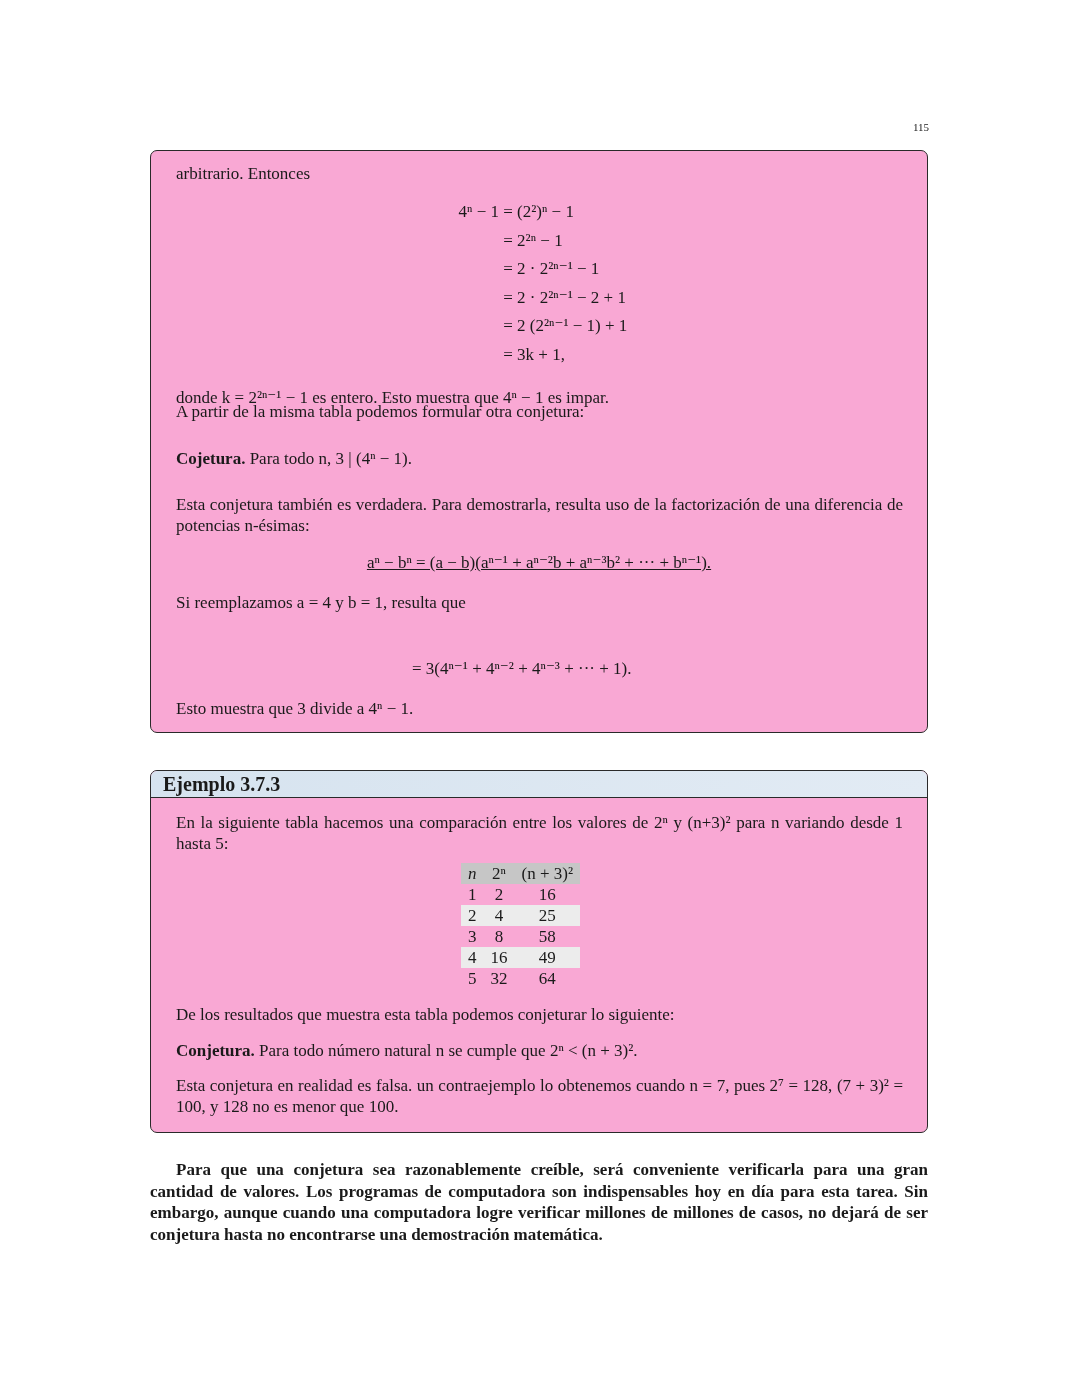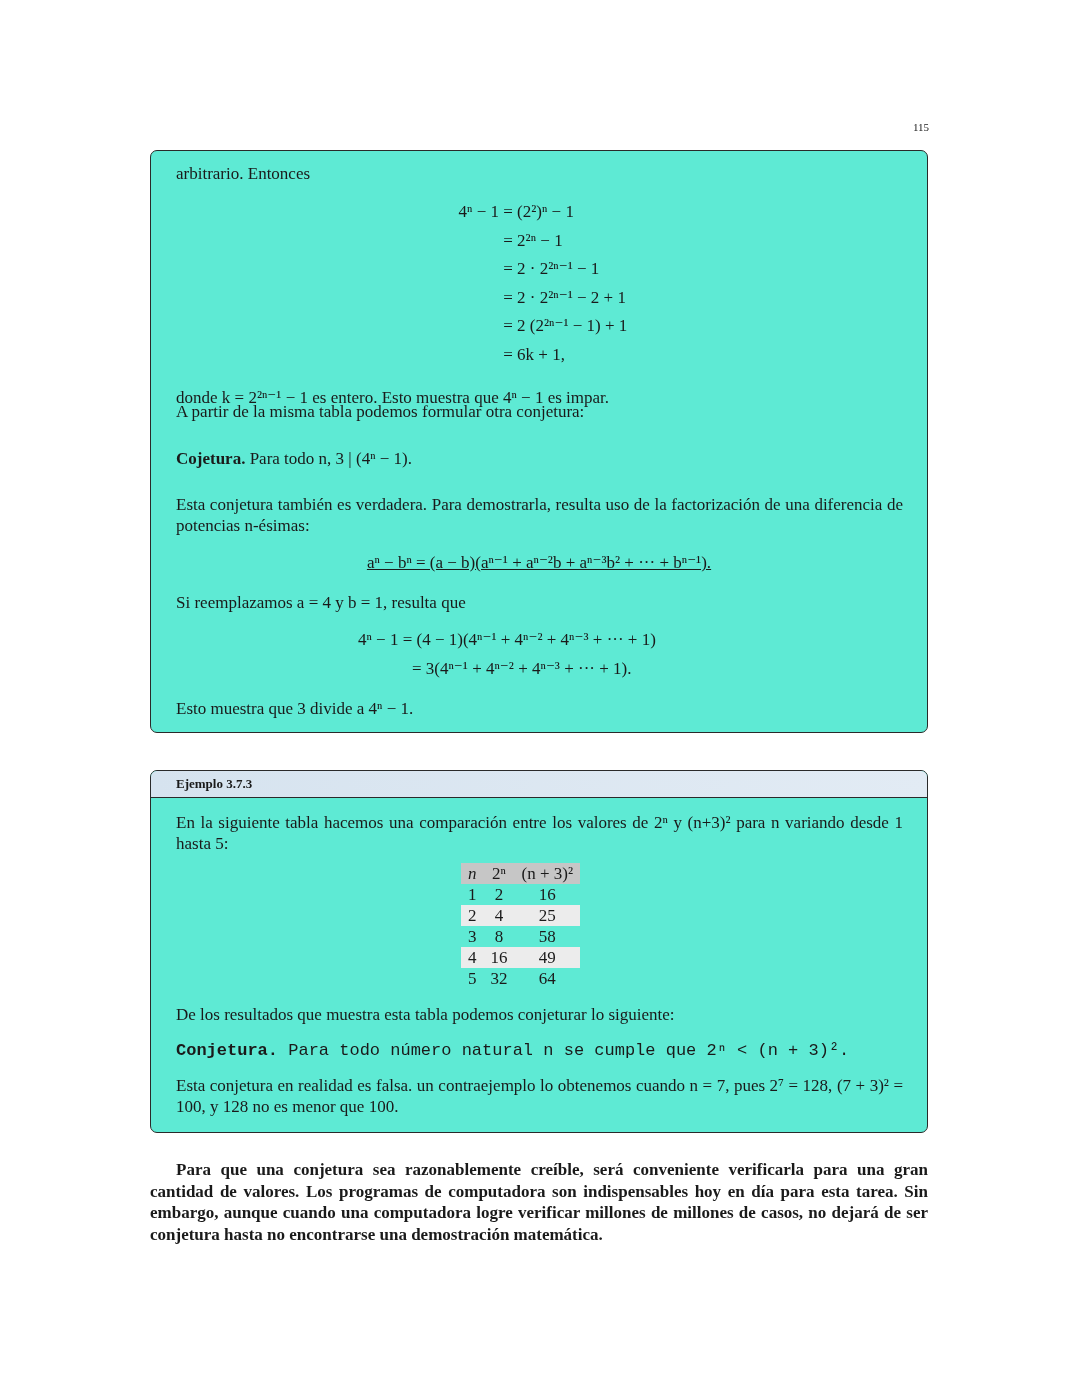--- a/index.html
+++ b/index.html
@@ -4,29 +4,29 @@
 <style>
   html, body { margin:0; padding:0; background:#ffffff; }
   body {
     width:1080px; height:1397px; position:relative; overflow:hidden;
     font-family: "Liberation Serif", "DejaVu Serif", serif;
     color:#1a1a1a; font-size:17px; line-height:21px;
   }
   .page-number { position:absolute; top:117px; right:151px; font-size:11px; }
   .box {
     position:absolute; left:150px; width:778px;
-    border:1.5px solid #2a2a2a; border-radius:7px; background:#5eead4;
+    border:1.5px solid #2a2a2a; border-radius:7px; background:#f9a8d4;
     box-sizing:border-box;
   }
   .box1 { top:150px; height:583px; }
   .box2 { top:770px; height:363px; overflow:hidden; }
   .box-header {
     background:linear-gradient(90deg,#d6e3ef,#e2ebf4);
     border-bottom:1.5px solid #2a2a2a;
-    height:26px; padding-left:25px; font-weight:bold; font-size:13px; line-height:26px;
+    height:26px; padding-left:12px; font-weight:bold; font-size:20px; line-height:26px;
   }
   .p { position:absolute; left:25px; right:24px; }
   i, .mi { font-style:italic; }
   .eq { position:absolute; white-space:nowrap; }
   .eqrow { height:28.5px; line-height:28.5px; }
   .lhs { display:inline-block; width:62px; text-align:right; }
   .rhs { display:inline-block; }
   table.tbl { position:absolute; left:310px; top:92px; border-collapse:collapse; font-size:17px; }
   table.tbl td, table.tbl th { padding:0 7px; height:21px; text-align:center; font-weight:normal; }
   table.tbl thead tr { background:#c6c6c6; }
@@ -42,37 +42,36 @@
 
 <div class="box box1">
   <div class="p" style="top:12px;">arbitrario. Entonces</div>
 
   <div class="eq" style="left:286px; top:47px;">
     <div class="eqrow"><span class="lhs">4ⁿ − 1</span> <span class="rhs">= (2²)ⁿ − 1</span></div>
     <div class="eqrow"><span class="lhs"></span> <span class="rhs">= 2²ⁿ − 1</span></div>
     <div class="eqrow"><span class="lhs"></span> <span class="rhs">= 2 · 2²ⁿ⁻¹ − 1</span></div>
     <div class="eqrow"><span class="lhs"></span> <span class="rhs">= 2 · 2²ⁿ⁻¹ − 2 + 1</span></div>
     <div class="eqrow"><span class="lhs"></span> <span class="rhs">= 2 (2²ⁿ⁻¹ − 1) + 1</span></div>
-    <div class="eqrow"><span class="lhs"></span> <span class="rhs">= 6k + 1,</span></div>
+    <div class="eqrow"><span class="lhs"></span> <span class="rhs">= 3k + 1,</span></div>
   </div>
 
   <div class="p" style="top:236px;">donde k = 2²ⁿ⁻¹ − 1 es entero. Esto muestra que 4ⁿ − 1 es impar.</div>
   <div class="p" style="top:250px;">A partir de la misma tabla podemos formular otra conjetura:</div>
 
   <div class="p" style="top:297px;">
     <b>Cojetura.</b><span> Para todo n, 3 | (4ⁿ − 1).</span>
   </div>
 
   <div class="p justify" style="top:343px;">Esta conjetura también es verdadera. Para demostrarla, resulta uso de la factorización de una diferencia de potencias n-ésimas:</div>
 
   <div class="eq" style="left:0; right:0; top:401px; text-align:center;text-decoration:underline;">aⁿ − bⁿ = (a − b)(aⁿ⁻¹ + aⁿ⁻²b + aⁿ⁻³b² + ··· + bⁿ⁻¹).</div>
 
   <div class="p" style="top:441px;">Si reemplazamos a = 4 y b = 1, resulta que</div>
 
-  <div class="eq" style="left:207px; top:478px;">4ⁿ − 1 = (4 − 1)(4ⁿ⁻¹ + 4ⁿ⁻² + 4ⁿ⁻³ + ··· + 1)</div>
   <div class="eq" style="left:261px; top:507px;">= 3(4ⁿ⁻¹ + 4ⁿ⁻² + 4ⁿ⁻³ + ··· + 1).</div>
 
   <div class="p" style="top:547px;">Esto muestra que 3 divide a 4ⁿ − 1.</div>
 </div>
 
 <div class="box box2">
   <div class="box-header">Ejemplo 3.7.3</div>
 
   <div class="p justify" style="top:41px;">En la siguiente tabla hacemos una comparación entre los valores de 2ⁿ y (n+3)² para n variando desde 1 hasta 5:</div>
 
@@ -108,20 +107,20 @@
       <tr>
         <td>5</td>
           <td>32</td>
           <td>64</td>
       </tr>
     </tbody>
   </table>
 
   <div class="p" style="top:233px;">De los resultados que muestra esta tabla podemos conjeturar lo siguiente:</div>
 
-  <div class="p" style="top:269px;font-family:Liberation Mono, monospace;">
+  <div class="p" style="top:269px;">
     <b>Conjetura.</b><span> Para todo número natural n se cumple que 2ⁿ &lt; (n + 3)².</span>
   </div>
 
   <div class="p justify" style="top:304px;">Esta conjetura en realidad es falsa. un contraejemplo lo obtenemos cuando n = 7, pues 2⁷ = 128, (7 + 3)² = 100, y 128 no es menor que 100.</div>
 </div>
 
 <div class="bottom-para indent">Para que una conjetura sea razonablemente creíble, será conveniente verificarla para una gran cantidad de valores. Los programas de computadora son indispensables hoy en día para esta tarea. Sin embargo, aunque cuando una computadora logre verificar millones de millones de casos, no dejará de ser conjetura hasta no encontrarse una demostración matemática.</div>
 
 </body></html>

